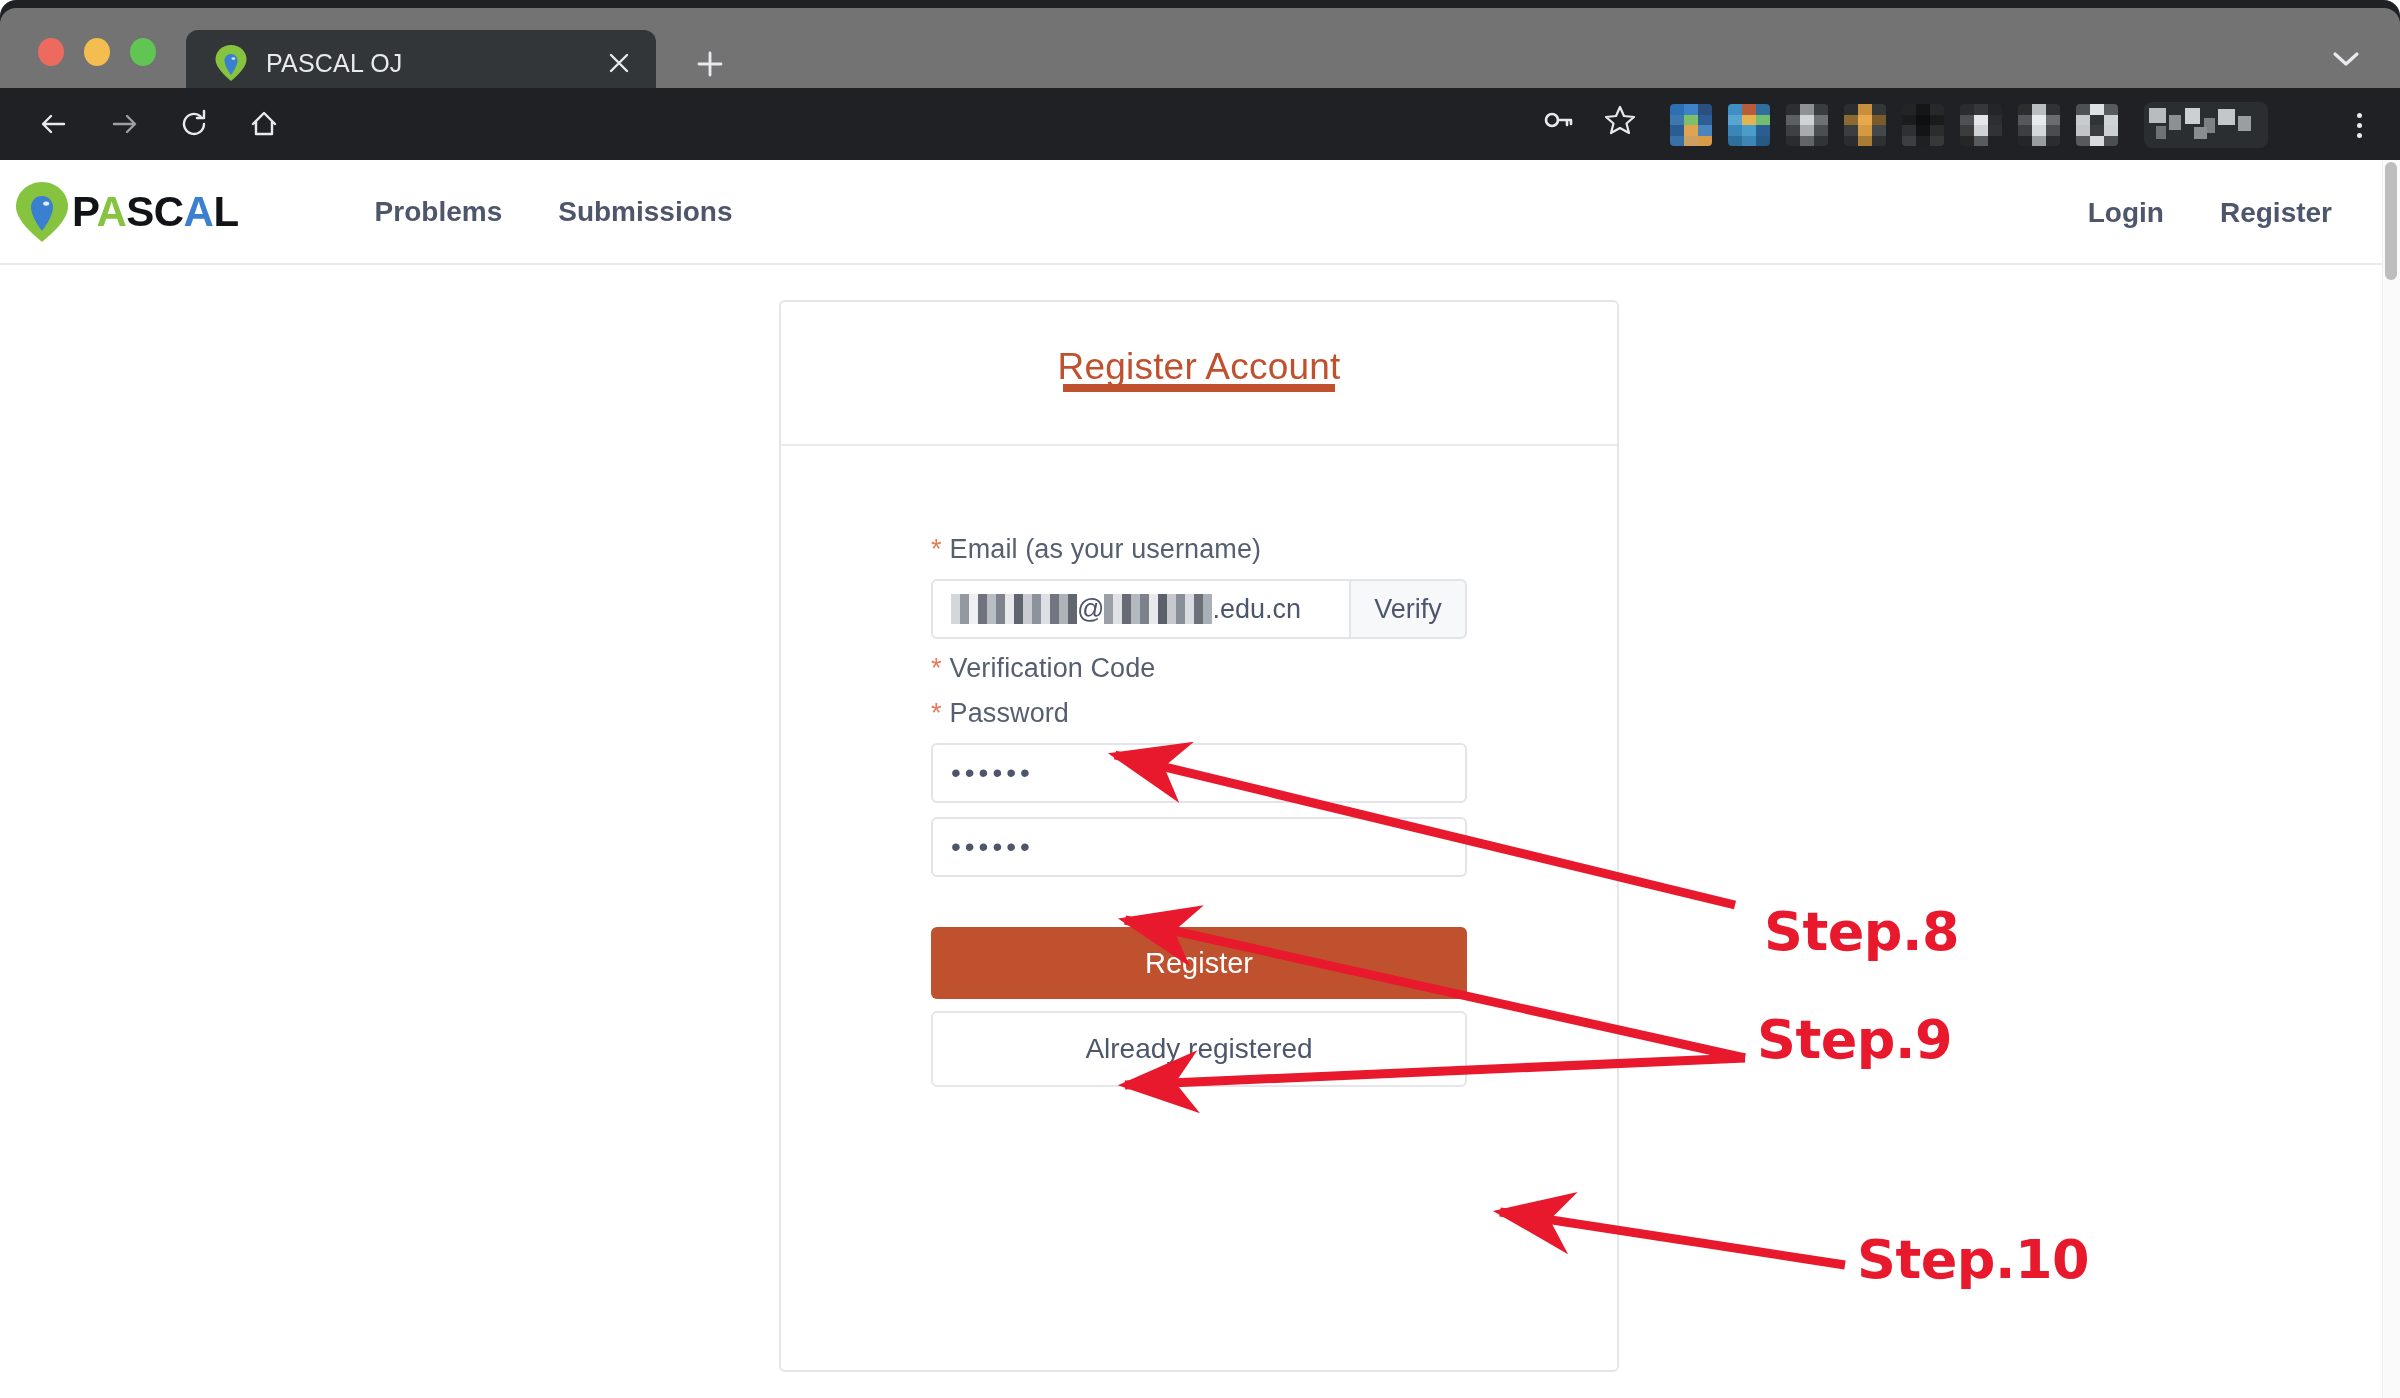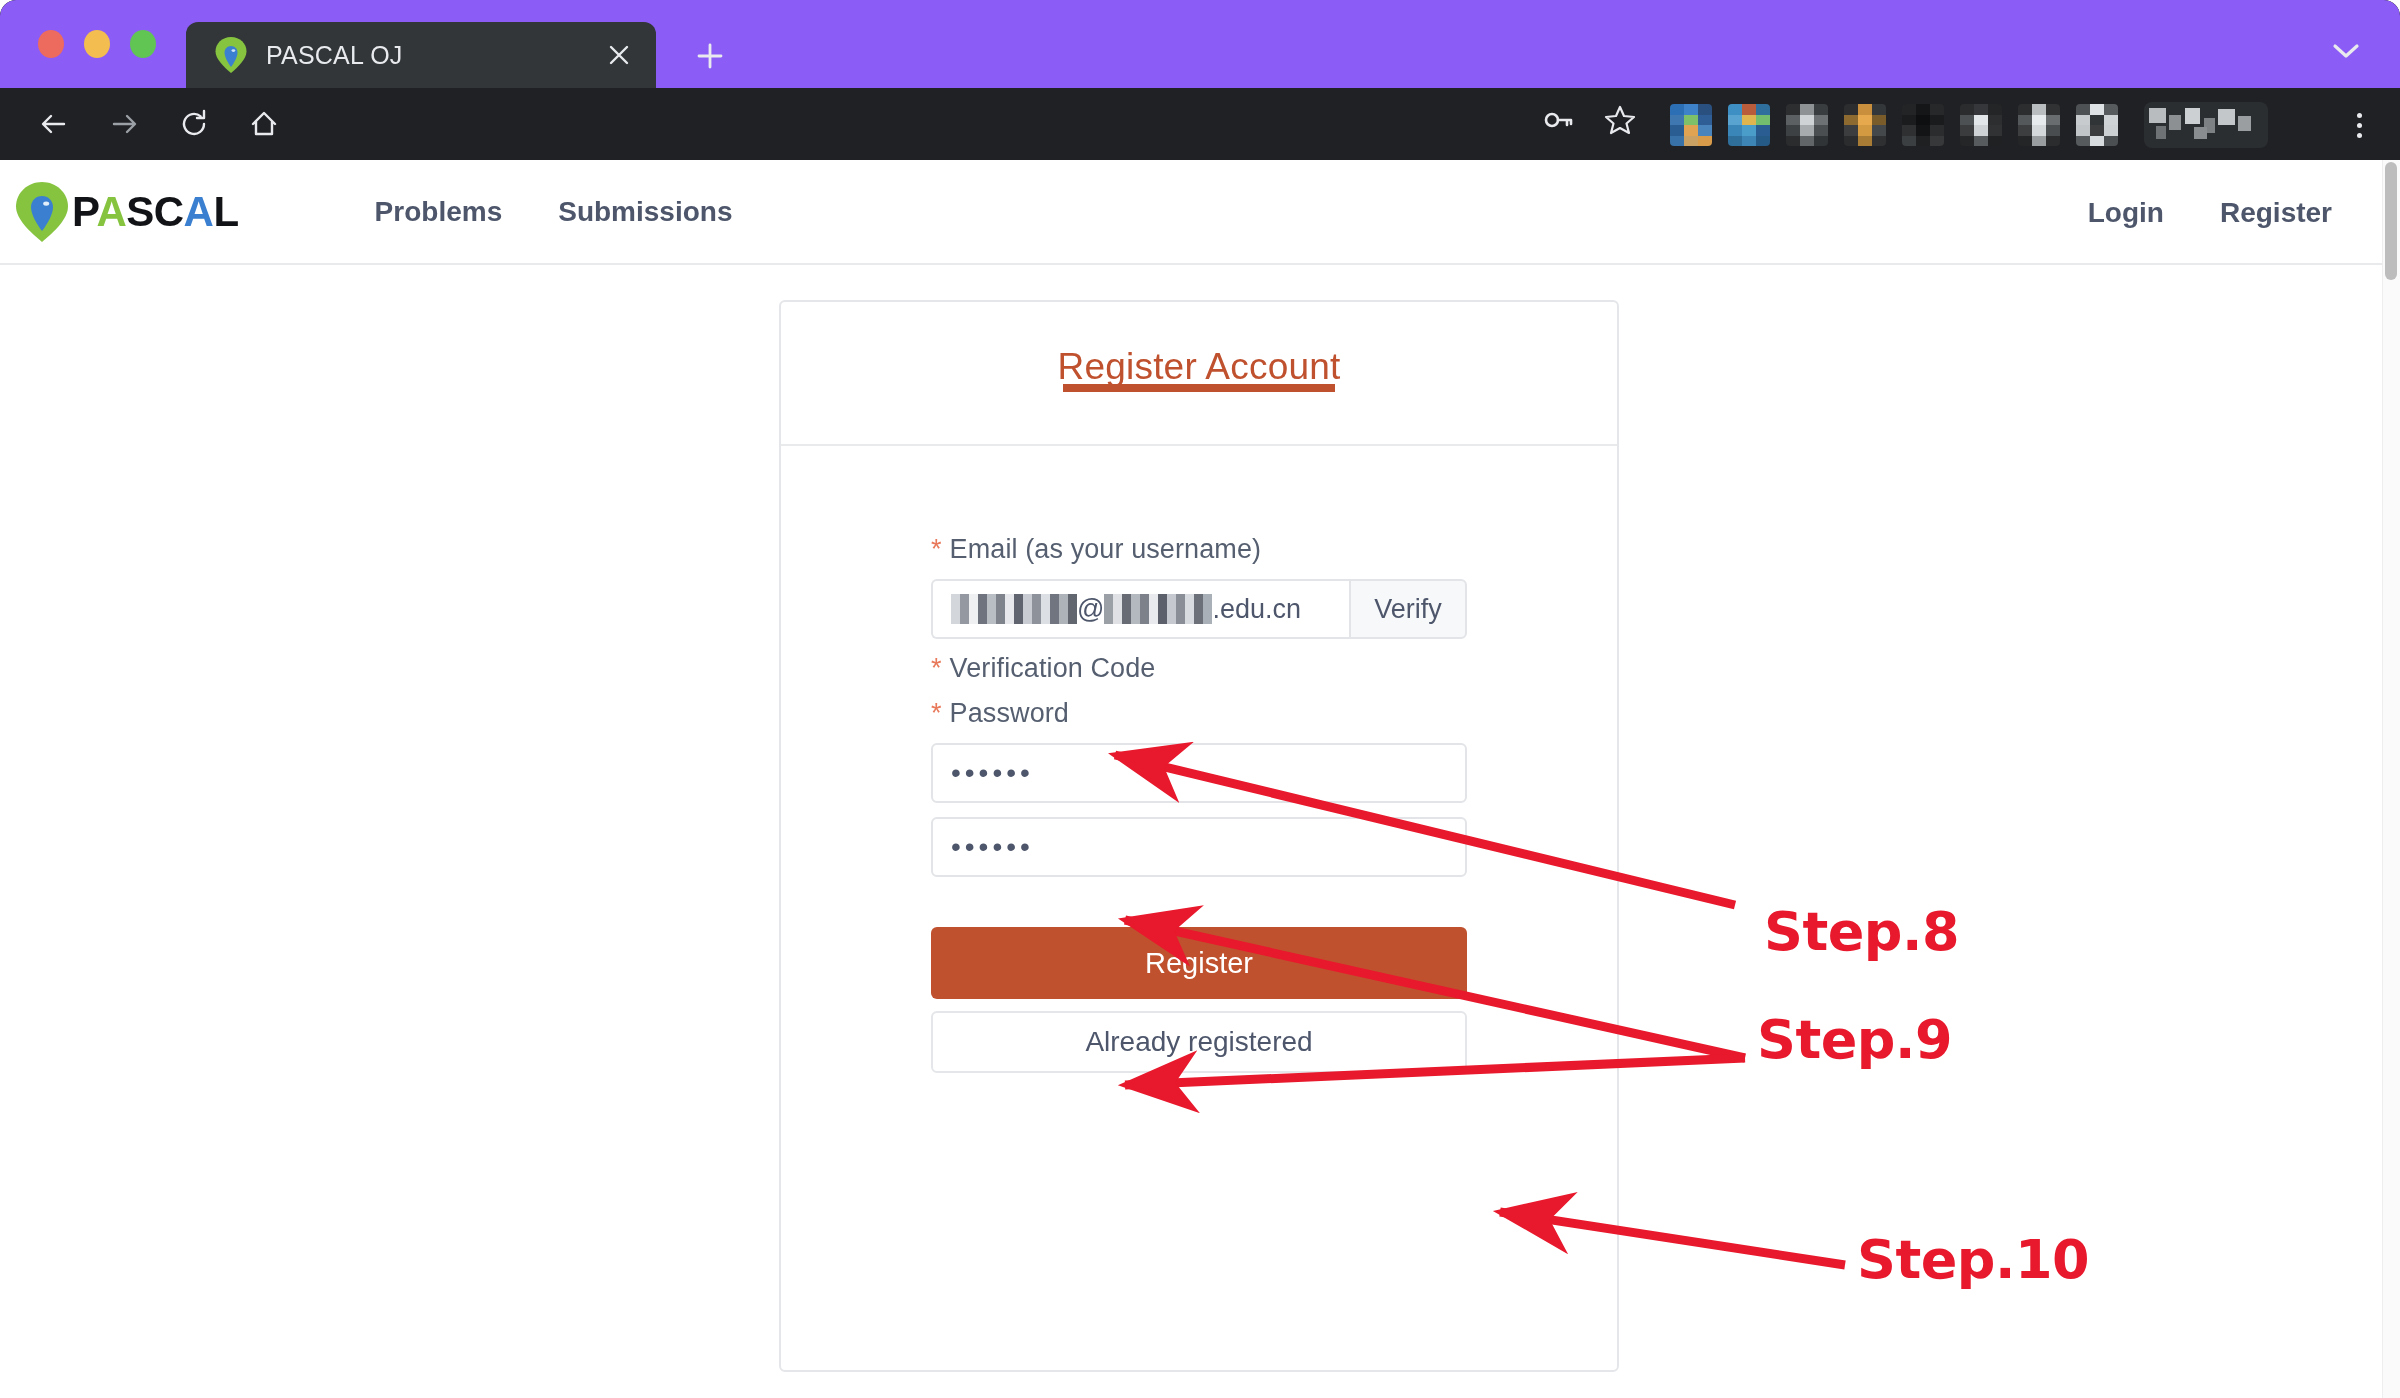--- a/index.html
+++ b/index.html
@@ -16,23 +16,23 @@
     position: absolute;
     left: 0; top: 0;
     width: 2400px; height: 1398px;
     background: #202124;
     border-radius: 16px 16px 0 0;
     overflow: hidden;
   }
 
   
   .tabstrip {
-    position: absolute; left: 0; top: 0;
+    position: absolute; left: 0; top: 8px;
     width: 2400px; height: 88px;
-    background: #8b5cf6;
+    background: #737373;
     border-radius: 16px 16px 0 0;
   }
   .traffic {
     position: absolute; left: 38px; top: 30px;
     display: flex; gap: 20px; align-items: center;
   }
   .dot { width: 26px; height: 28px; border-radius: 50%; }
   .dot.red    { background: #ed6a5e; }
   .dot.yellow { background: #f4bd4f; }
   .dot.green  { background: #61c554; }
@@ -251,21 +251,21 @@
 
   .spacer-lg { height: 36px; }
   .btn-primary {
     width: 100%; height: 72px;
     background: #c0512e; border: none; border-radius: 6px;
     color: #fff; font-size: 29px;
     display: flex; align-items: center; justify-content: center;
     margin-bottom: 12px;
   }
   .btn-secondary {
-    width: 100%; height: 62px;
+    width: 100%; height: 76px;
     background: #fff; border: 2px solid #e4e6e9; border-radius: 6px;
     color: #4d566b; font-size: 28px;
     display: flex; align-items: center; justify-content: center;
   }
 
   
   .page-scroll {
     position: absolute; right: 0; top: 0;
     width: 18px; height: 1238px; background: #fafafa;
     border-left: 1px solid #eceef0;

